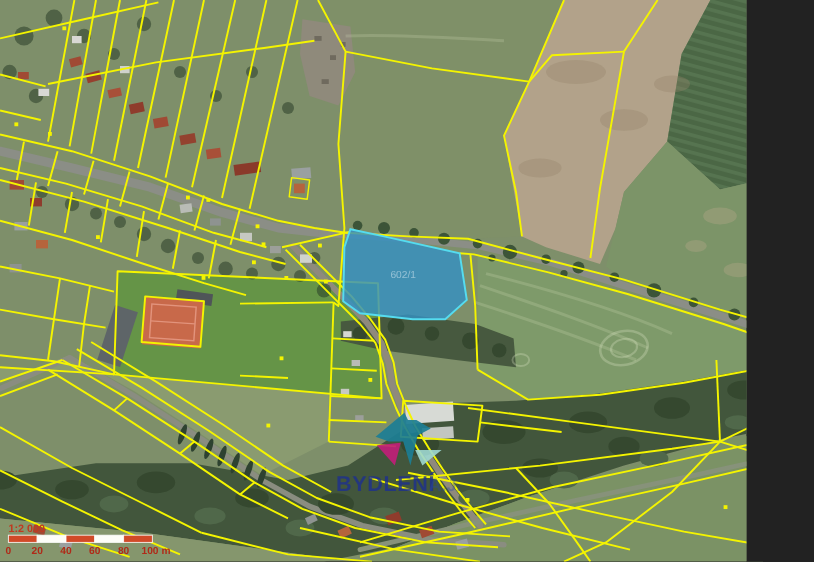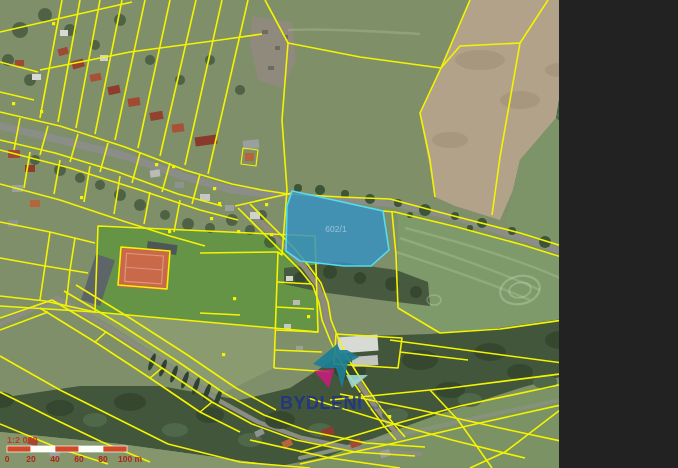--- a/index.html
+++ b/index.html
@@ -1,17 +1,17 @@
 <!DOCTYPE html>
 <html><head>
 <meta charset="utf-8">
 <style>
   html,body{margin:0;padding:0;background:#222;}
   #map-root{
-    position:relative;width:559px;height:468px;overflow:hidden;
+    position:relative;width:622px;height:468px;overflow:hidden;
     font-family:"Liberation Sans",sans-serif;
     text-decoration:underline;
   }
   #map-root svg{display:block;}
   text{font-family:"Liberation Sans",sans-serif;}
 </style>
 </head>
 <body>
 
 <div id="map-root">

